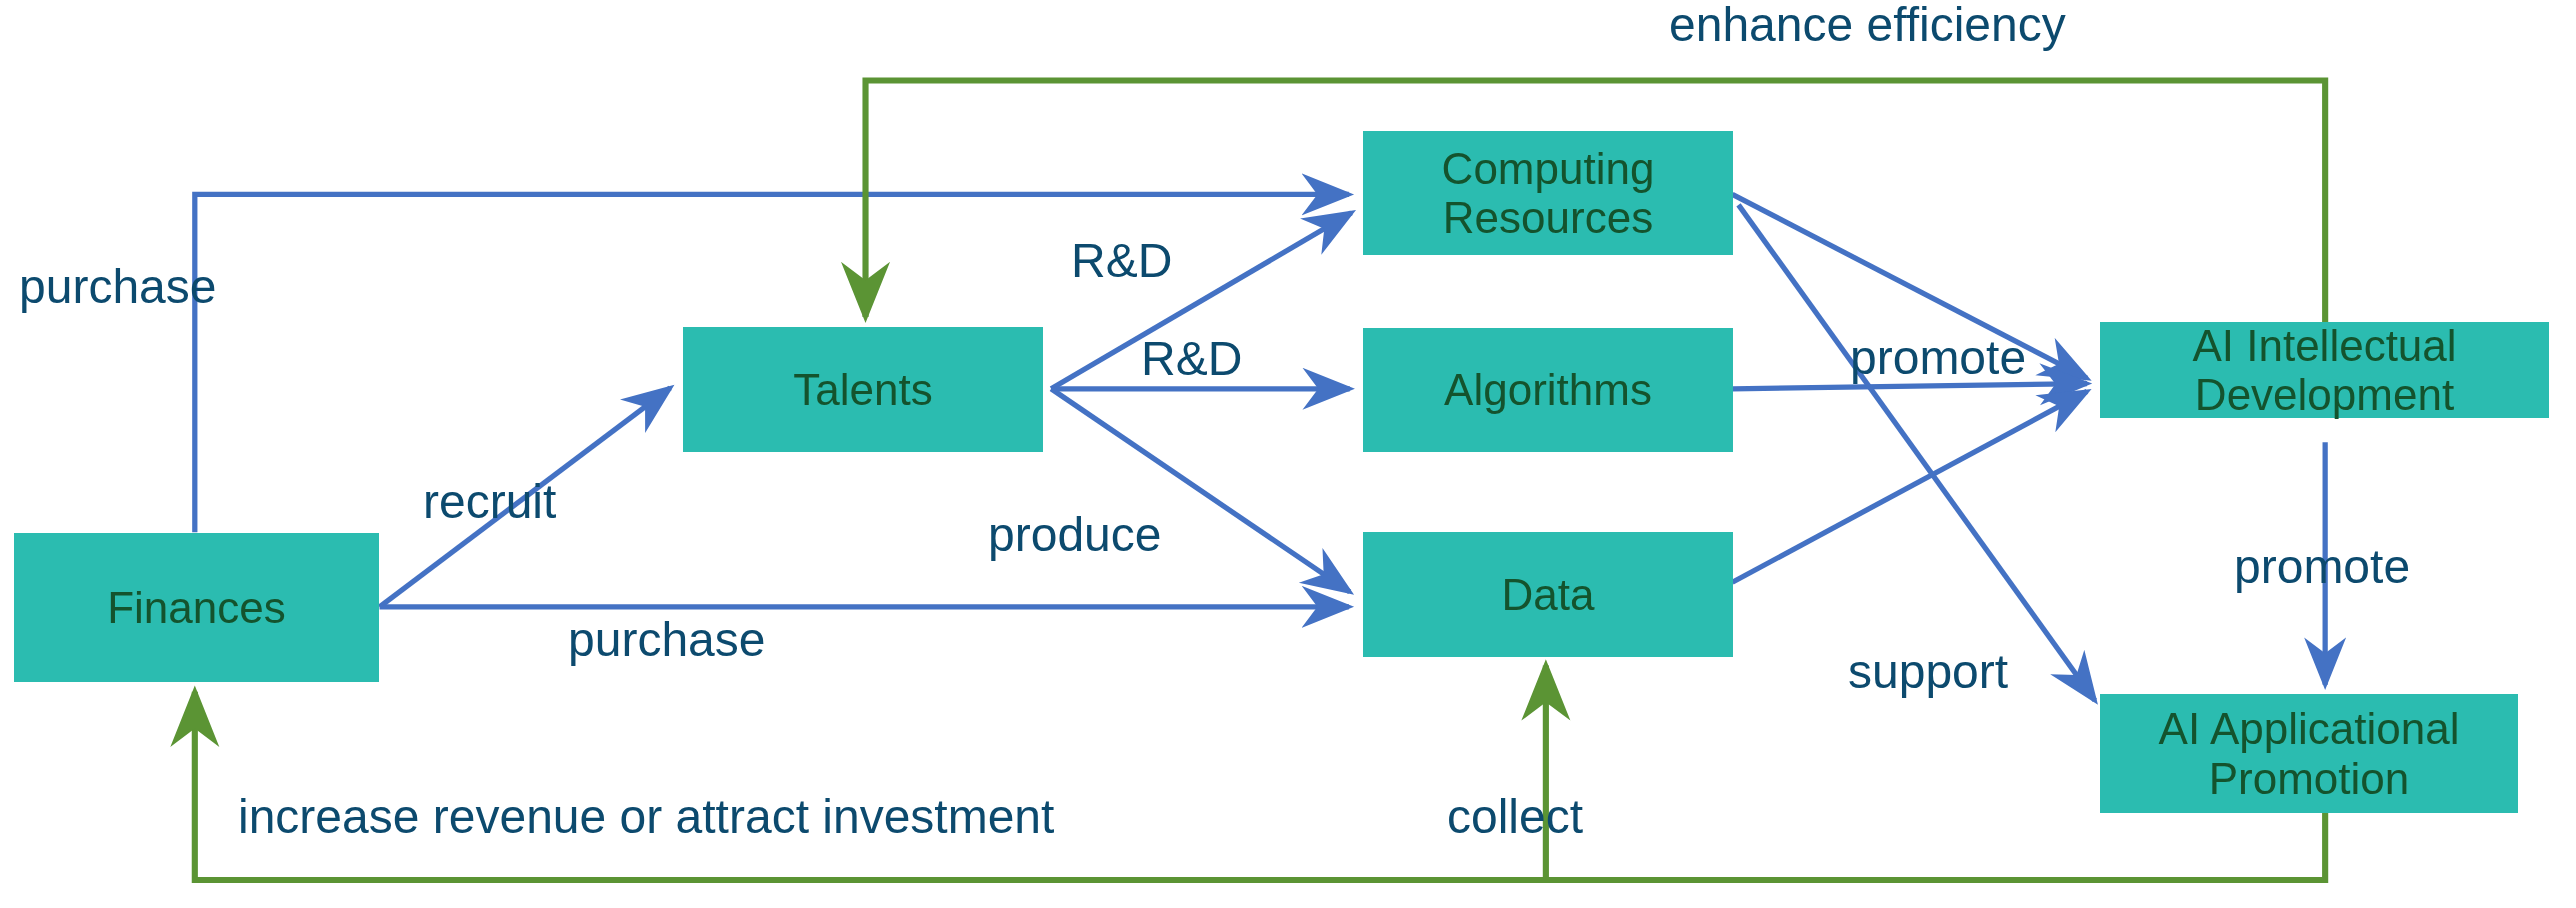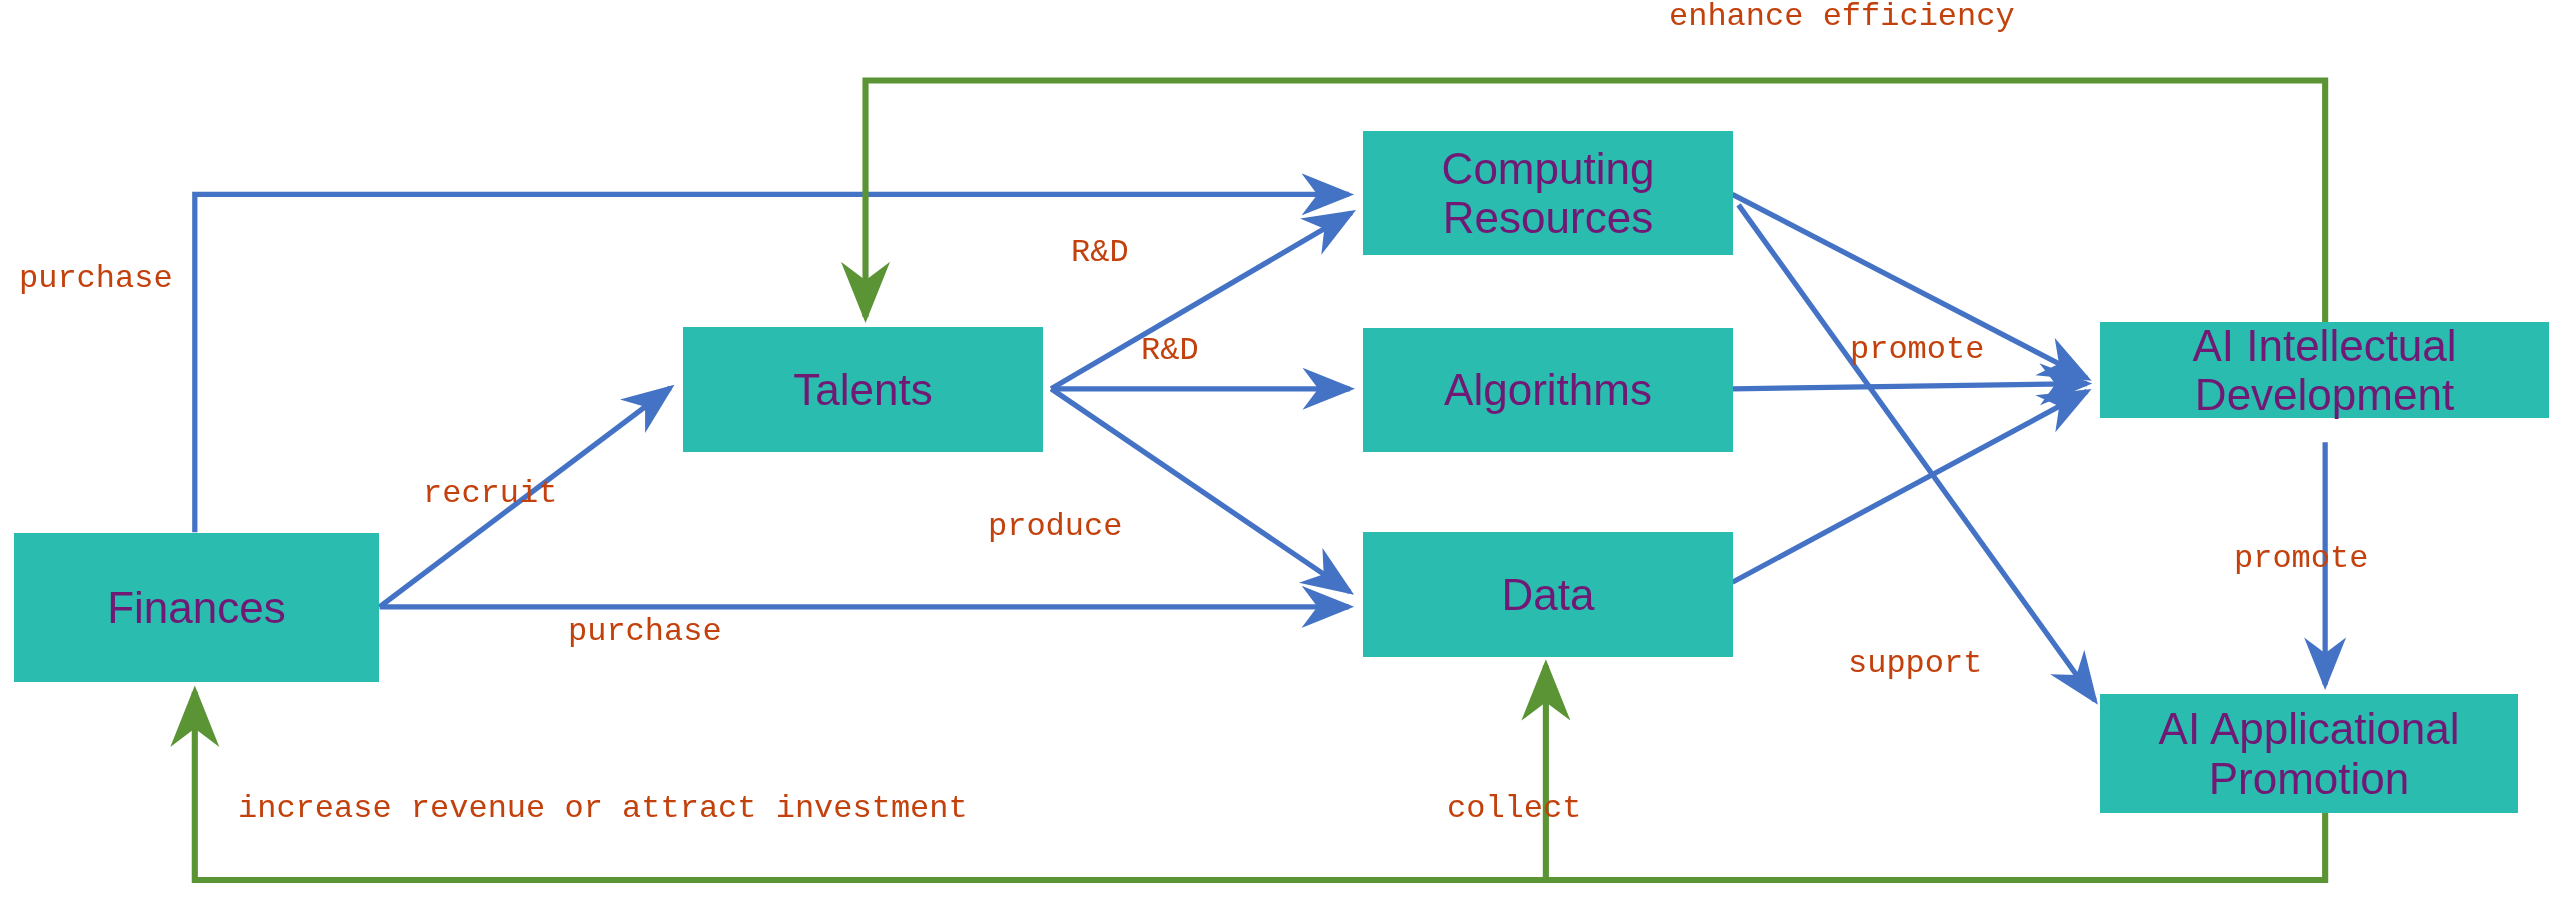--- a/index.html
+++ b/index.html
@@ -20,37 +20,37 @@
   #edge-layer {
     position: absolute;
     left: 0;
     top: 0;
     width: 2576px;
     height: 908px;
   }
   .node {
     position: absolute;
     background: #2bbcb0;
-    color: #701a75;
+    color: #14532d;
     display: flex;
     align-items: center;
     justify-content: center;
     text-align: center;
     line-height: 1.12;
     font-size: 44px;
     font-family: "Liberation Sans", sans-serif;
     white-space: pre-line;
     box-sizing: border-box;
     z-index: 3;
   }
   .edge-label {
     position: absolute;
-    color: #c2410c;
-    font-size: 32px;
-    font-family: Liberation Mono, monospace;
+    color: #0c4a6e;
+    font-size: 48px;
+    font-family: Liberation Sans, sans-serif;
     white-space: nowrap;
     z-index: 4;
     line-height: 1;
   }
 </style>
 </head>
 <body>
 
 <div id="diagram-root">
 

